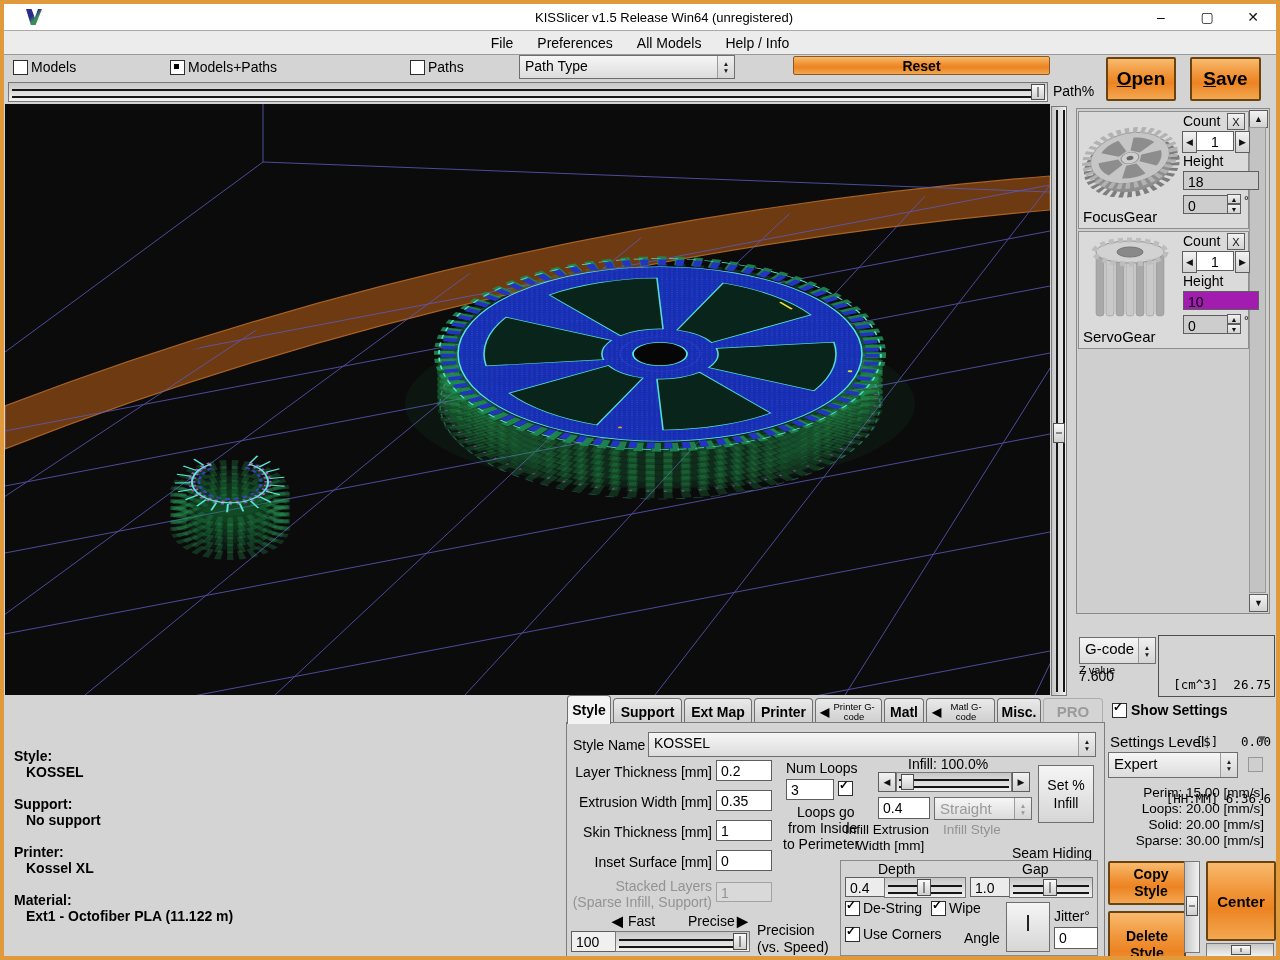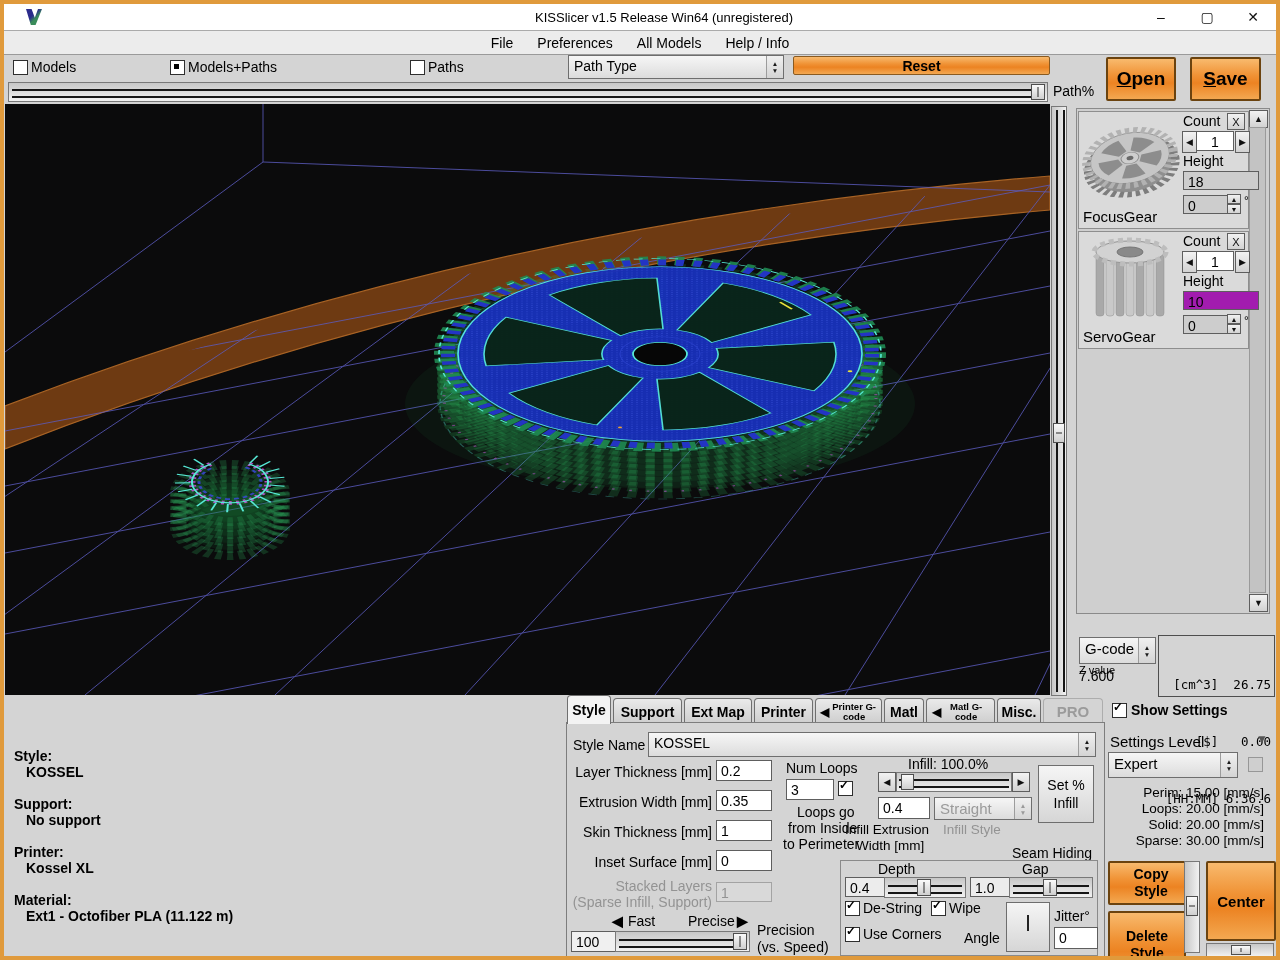--- a/index.html
+++ b/index.html
@@ -33,21 +33,21 @@
   .slider .handle{position:absolute;top:1px;bottom:1px;width:12px;background:linear-gradient(#fafafa,#cfcfcf);border:1px solid #4e4e4e;}
   .slider .handle:after{content:"";position:absolute;left:50%;top:2px;bottom:2px;width:1px;background:#2a2a2a;transform:translateX(-50%);}
   .vslider{border:1px solid #787878;background:linear-gradient(90deg,#c7c7c7,#f1f1f1);position:absolute;}
   .vslider .vline{position:absolute;top:3px;bottom:3px;left:50%;width:5px;margin-left:-3px;border-left:2px solid #161616;border-right:2px solid #161616;}
   .vslider .vhandle{position:absolute;left:1px;right:1px;height:18px;background:linear-gradient(#fafafa,#cfcfcf);border:1px solid #4e4e4e;}
   .vslider .vhandle:after{content:"";position:absolute;top:50%;left:2px;right:2px;height:1px;background:#2a2a2a;transform:translateY(-50%);}
   .arrbtn{background:linear-gradient(#f2f2f2,#d2d2d2);border:1px solid #5e5e5e;display:flex;align-items:center;justify-content:center;font-size:9px;color:#111;}
   
   .tab{position:absolute;top:698px;height:26px;background:linear-gradient(#eaeaea,#cdcdcd);border:1px solid #6f6f6f;border-bottom:none;border-radius:4px 4px 0 0;display:flex;align-items:center;justify-content:center;font-weight:700;font-size:14px;box-sizing:border-box;z-index:2;}
   .tab.active{background:#f3f3f3;top:695px;height:29px;z-index:4;}
-  .tab .two{font-size:9.5px;line-height:10px;font-weight:700;text-align:center;width:46px;}
+  .tab .two{font-size:9.5px;line-height:10px;font-weight:400;text-align:center;width:46px;}
   .tab .arr{font-size:12px;margin-right:2px;}
   .tab.pro{color:#9b9b9b;background:#d4d4d4;border-color:#adadad;font-size:15px;}
   .tabcontent{left:566px;top:722px;width:537px;height:236px;background:#d4d4d4;border:1px solid #7d7d7d;z-index:3;}
   .lbl{position:absolute;white-space:nowrap;}
   .lbl.r{text-align:right;}
   .lbl.gray{color:#939393;}
   .bold{font-weight:700;}
   .stats{font-family:"DejaVu Sans Mono",monospace;font-size:12.5px;line-height:19px;white-space:pre;text-align:right;}
   .groupbox{border:1px solid #8a8a8a;position:absolute;}
   u{text-decoration:underline;}
@@ -72,21 +72,21 @@
 
 <span class="cb" style="left:13px;top:60px"></span>
 <span class="lbl" style="left:31px;top:59px">Models</span>
 <span class="radio" style="left:170px;top:60px">
     <i class="dot"></i>
   </span>
 <span class="lbl" style="left:188px;top:59px">Models+Paths</span>
 <span class="cb" style="left:410px;top:60px"></span>
 <span class="lbl" style="left:428px;top:59px">Paths</span>
 
-<div class="abs dd" style="left:568px;top:55px;width:214px;height:22px">
+<div class="abs dd" style="left:519px;top:55px;width:214px;height:22px">
   <span class="txt">Path Type</span>
   <span class="spin">
       <span>▲</span>
       <span>▼</span>
     </span>
 </div>
 <div class="abs btn-o" style="left:793px;top:56px;width:255px;height:17px;font-size:14px;border-width:1px;border-color:#8a5a20">Reset</div>
 <div class="abs btn-o" style="left:1106px;top:57px;width:66px;height:40px;font-size:19px"><u>O</u>pen</div>
 <div class="abs btn-o" style="left:1190px;top:57px;width:67px;height:40px;font-size:19px"><u>S</u>ave</div>
 

